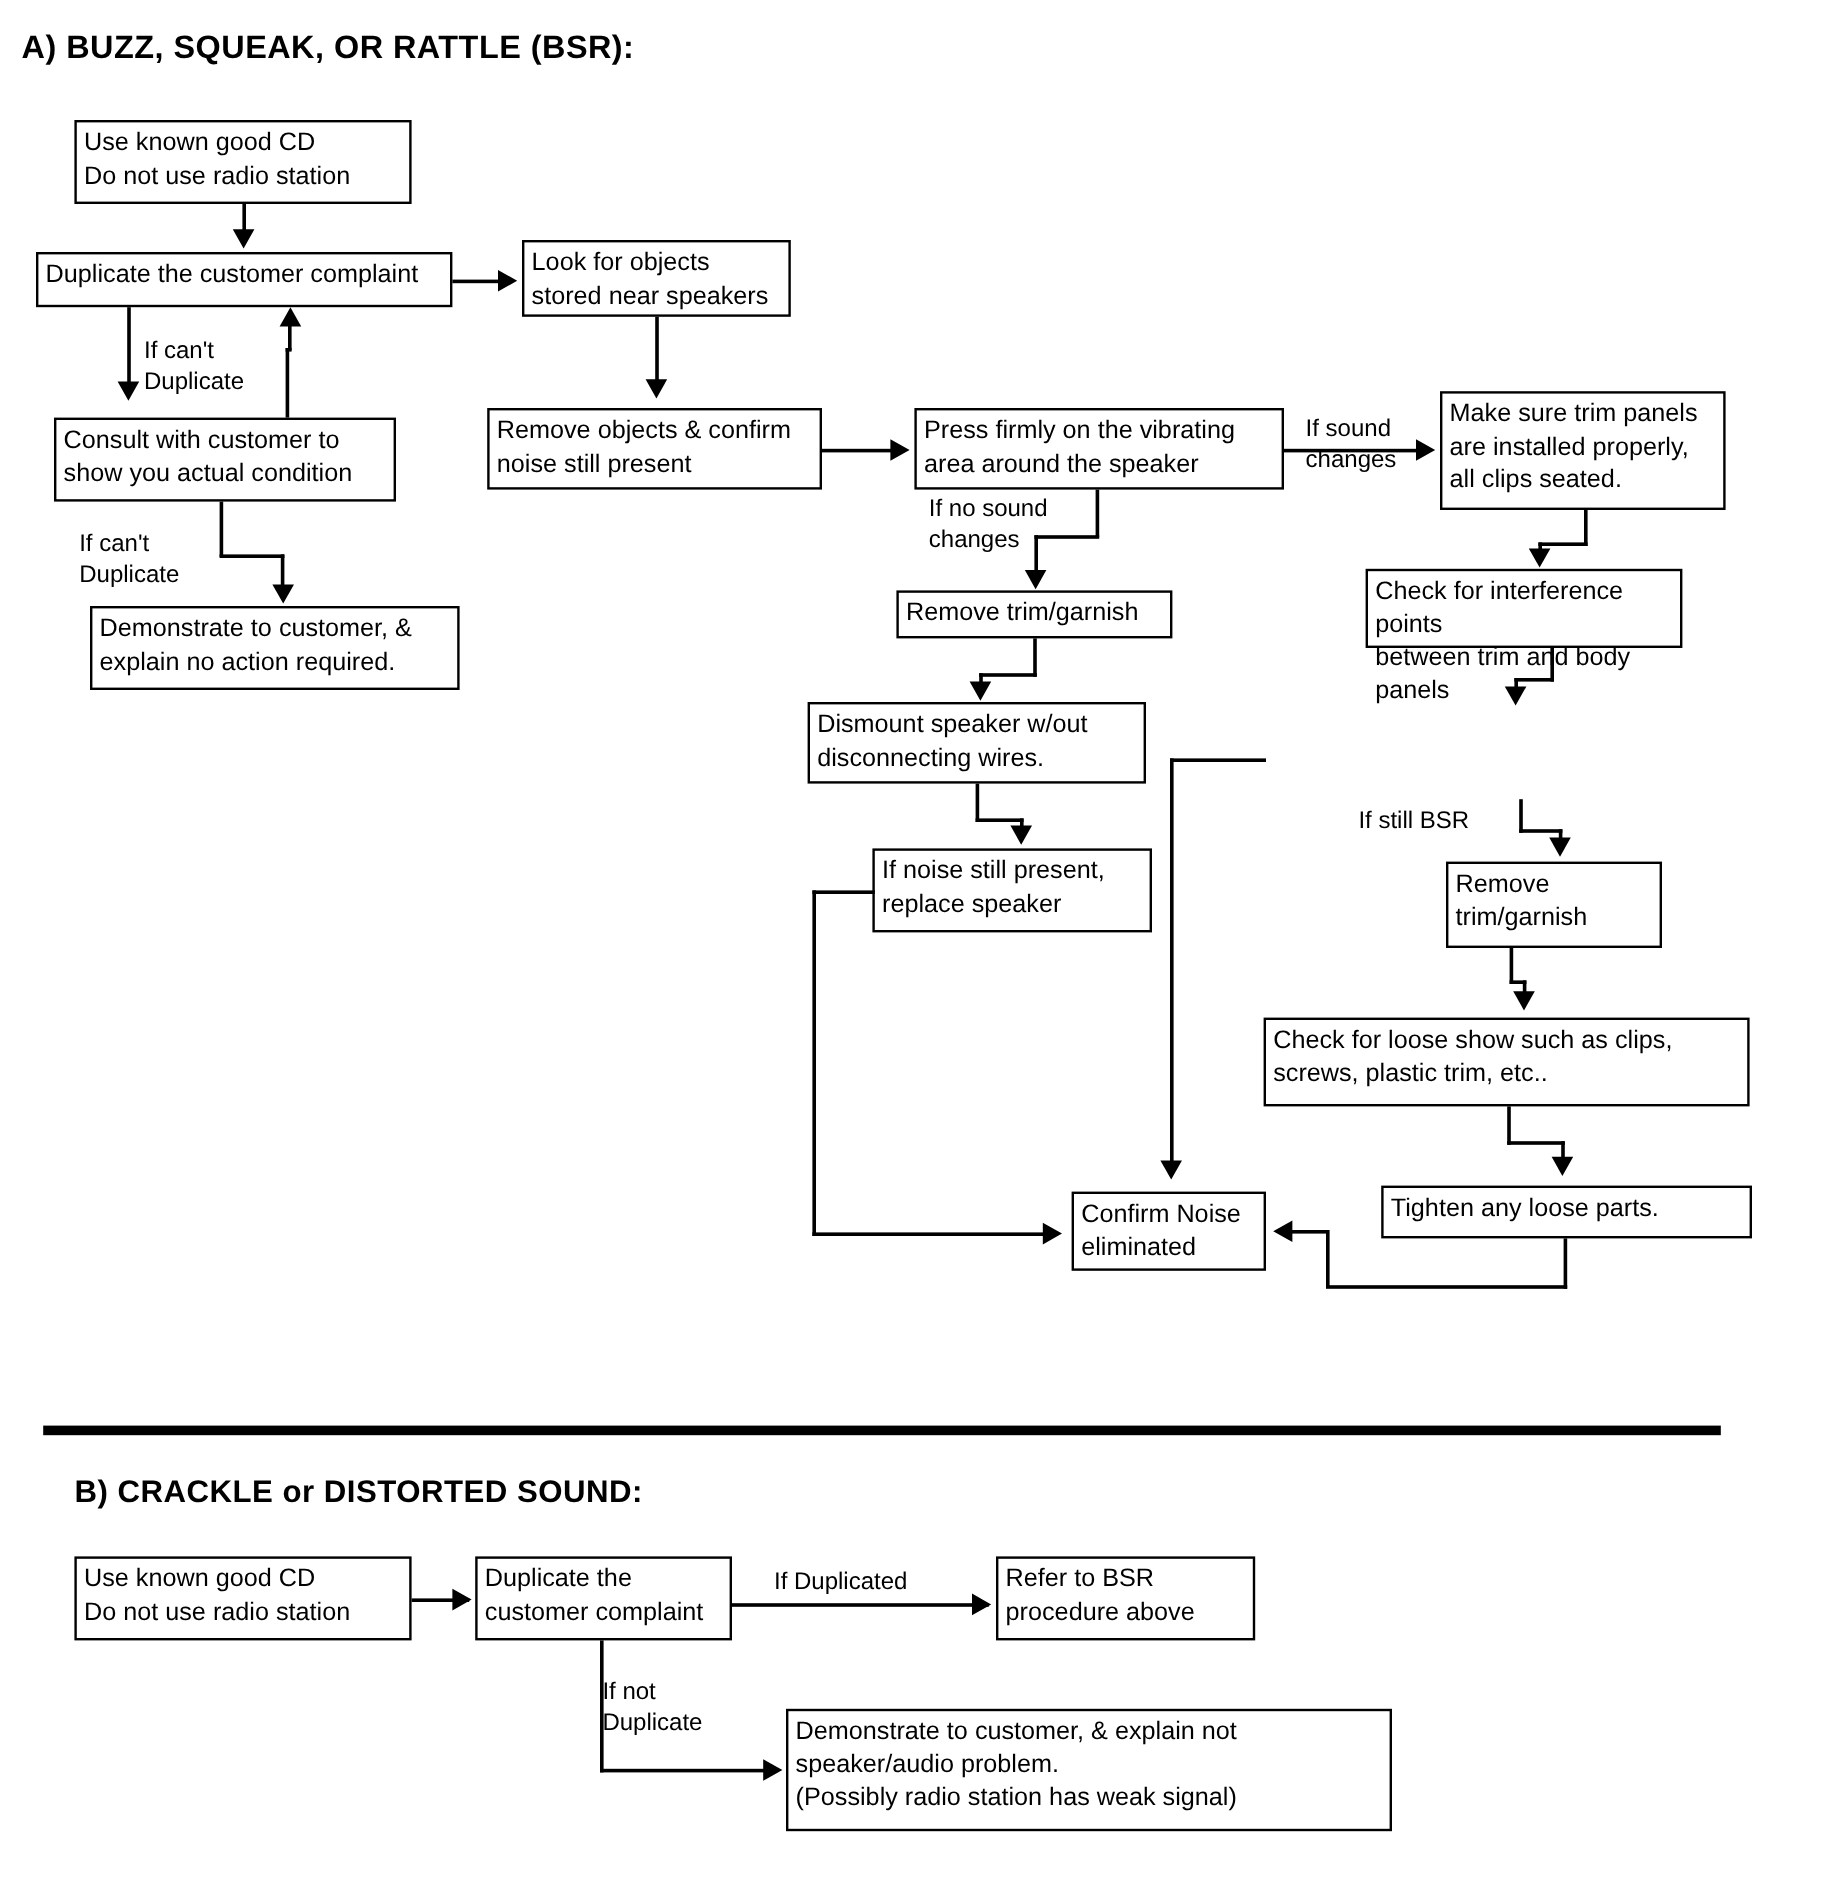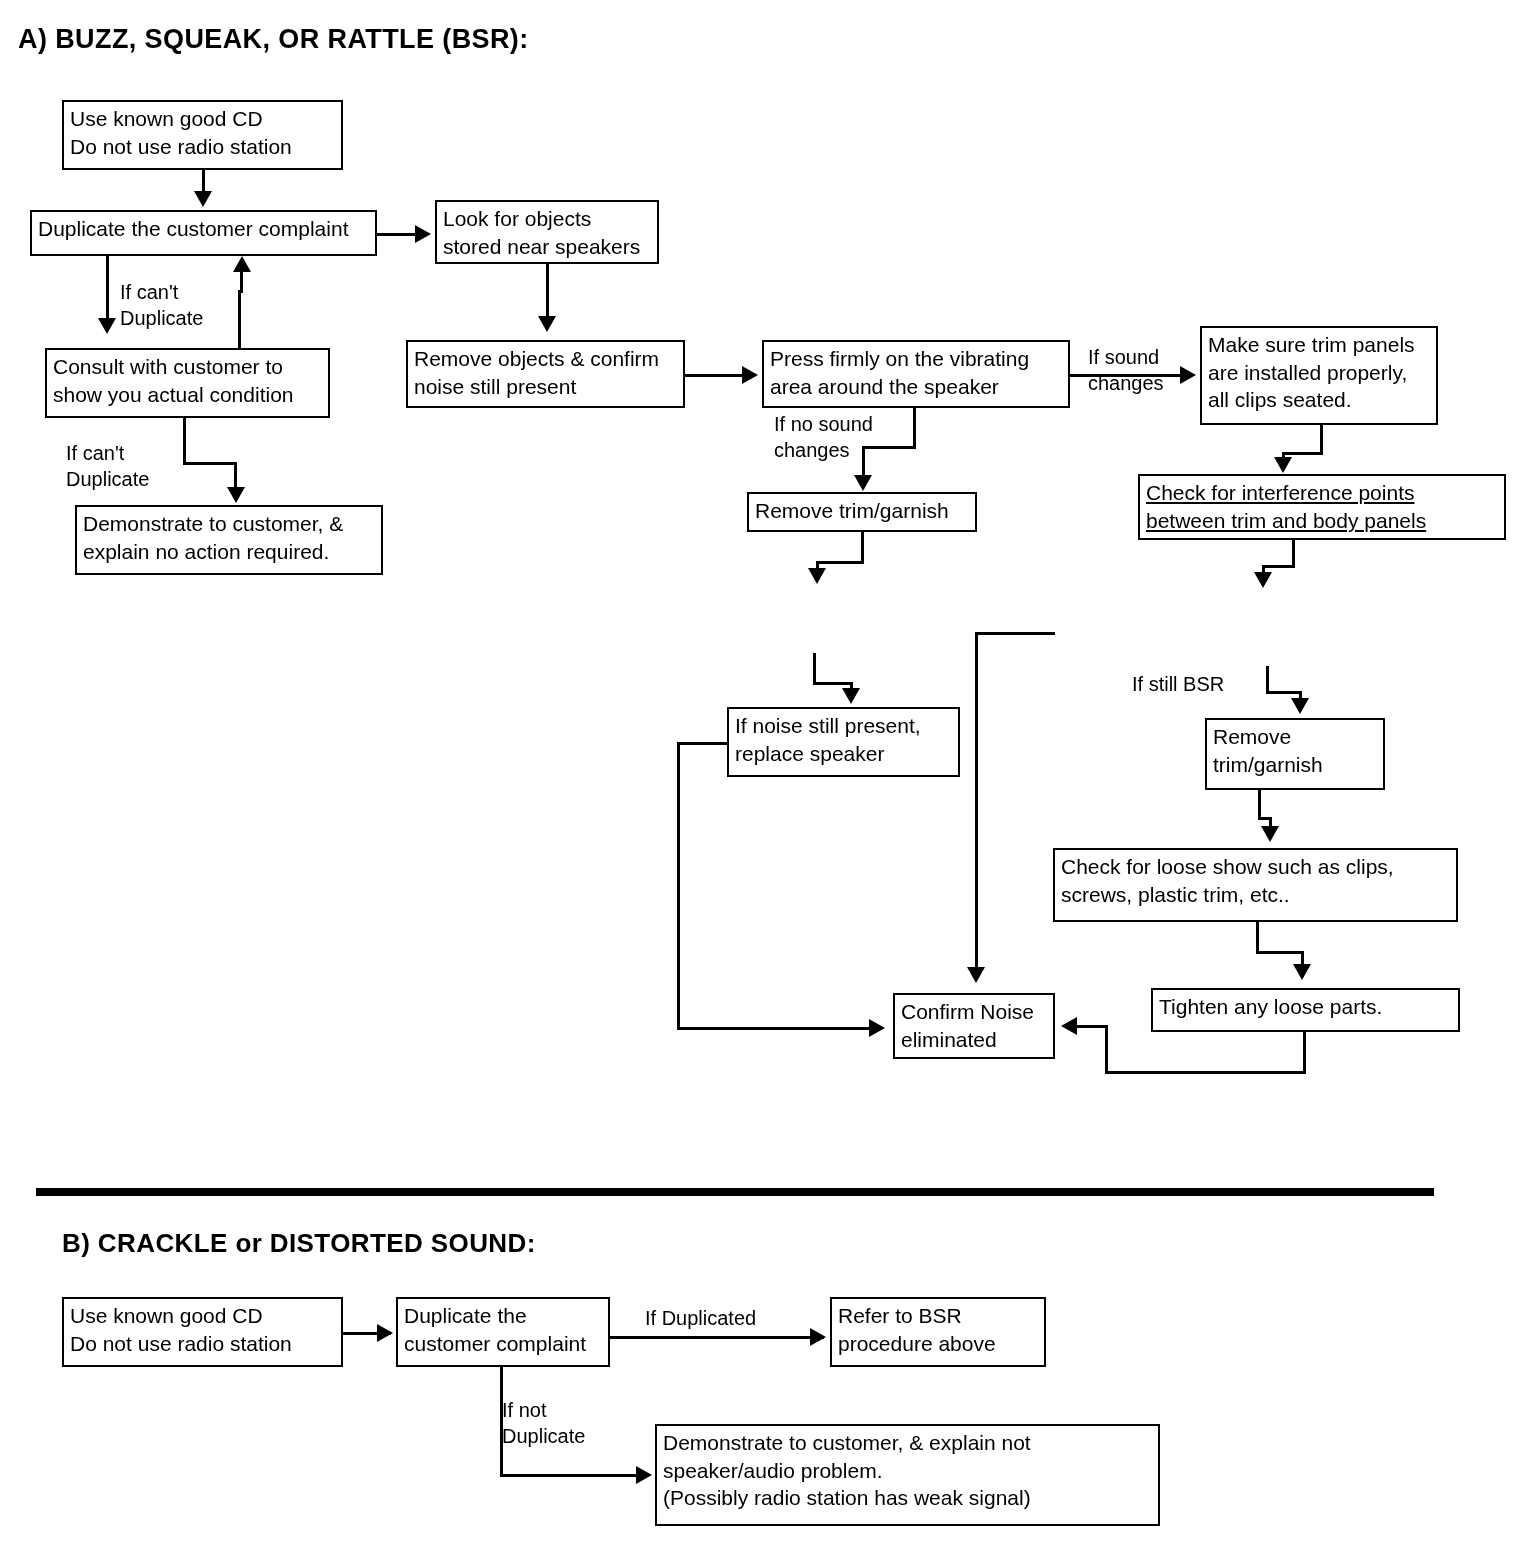--- a/index.html
+++ b/index.html
@@ -109,29 +109,31 @@
   <div class="box" style="left:762px; top:340px; width:308px; height:68px;">Press firmly on the vibrating
 area around the speaker</div>
 
   <div class="box" style="left:406px; top:340px; width:279px; height:68px;">Remove objects &amp; confirm
 noise still present</div>
 
   <div class="box" style="left:1200px; top:326px; width:238px; height:99px;">Make sure trim panels
 are installed properly,
 all clips seated.</div>
 
-  <div class="box" style="left:1138px; top:474px; width:368px; height:66px;text-decoration:underline;">Check for interference points
+  <div class="box" style="left:1138px; top:474px; width:264px; height:66px;">Check for interference points
 between trim and body panels</div>
 
 
   <div class="box" style="left:747px; top:492px; width:230px; height:40px;">Remove trim/garnish</div>
 
   <div class="box" style="left:1205px; top:718px; width:180px; height:72px;">Remove
 trim/garnish</div>
 
+  <div class="box" style="left:673px; top:585px; width:282px; height:68px;">Dismount speaker w/out
+disconnecting wires.</div>
 
   <div class="box" style="left:727px; top:707px; width:233px; height:70px;">If noise still present,
 replace speaker</div>
 
   <div class="box" style="left:1053px; top:848px; width:405px; height:74px;">Check for loose show such as clips,
 screws, plastic trim,  etc..</div>
 
   <div class="box" style="left:1151px; top:988px; width:309px; height:44px;">Tighten any loose parts.</div>
 
   <div class="box" style="left:893px; top:993px; width:162px; height:66px;">Confirm Noise

